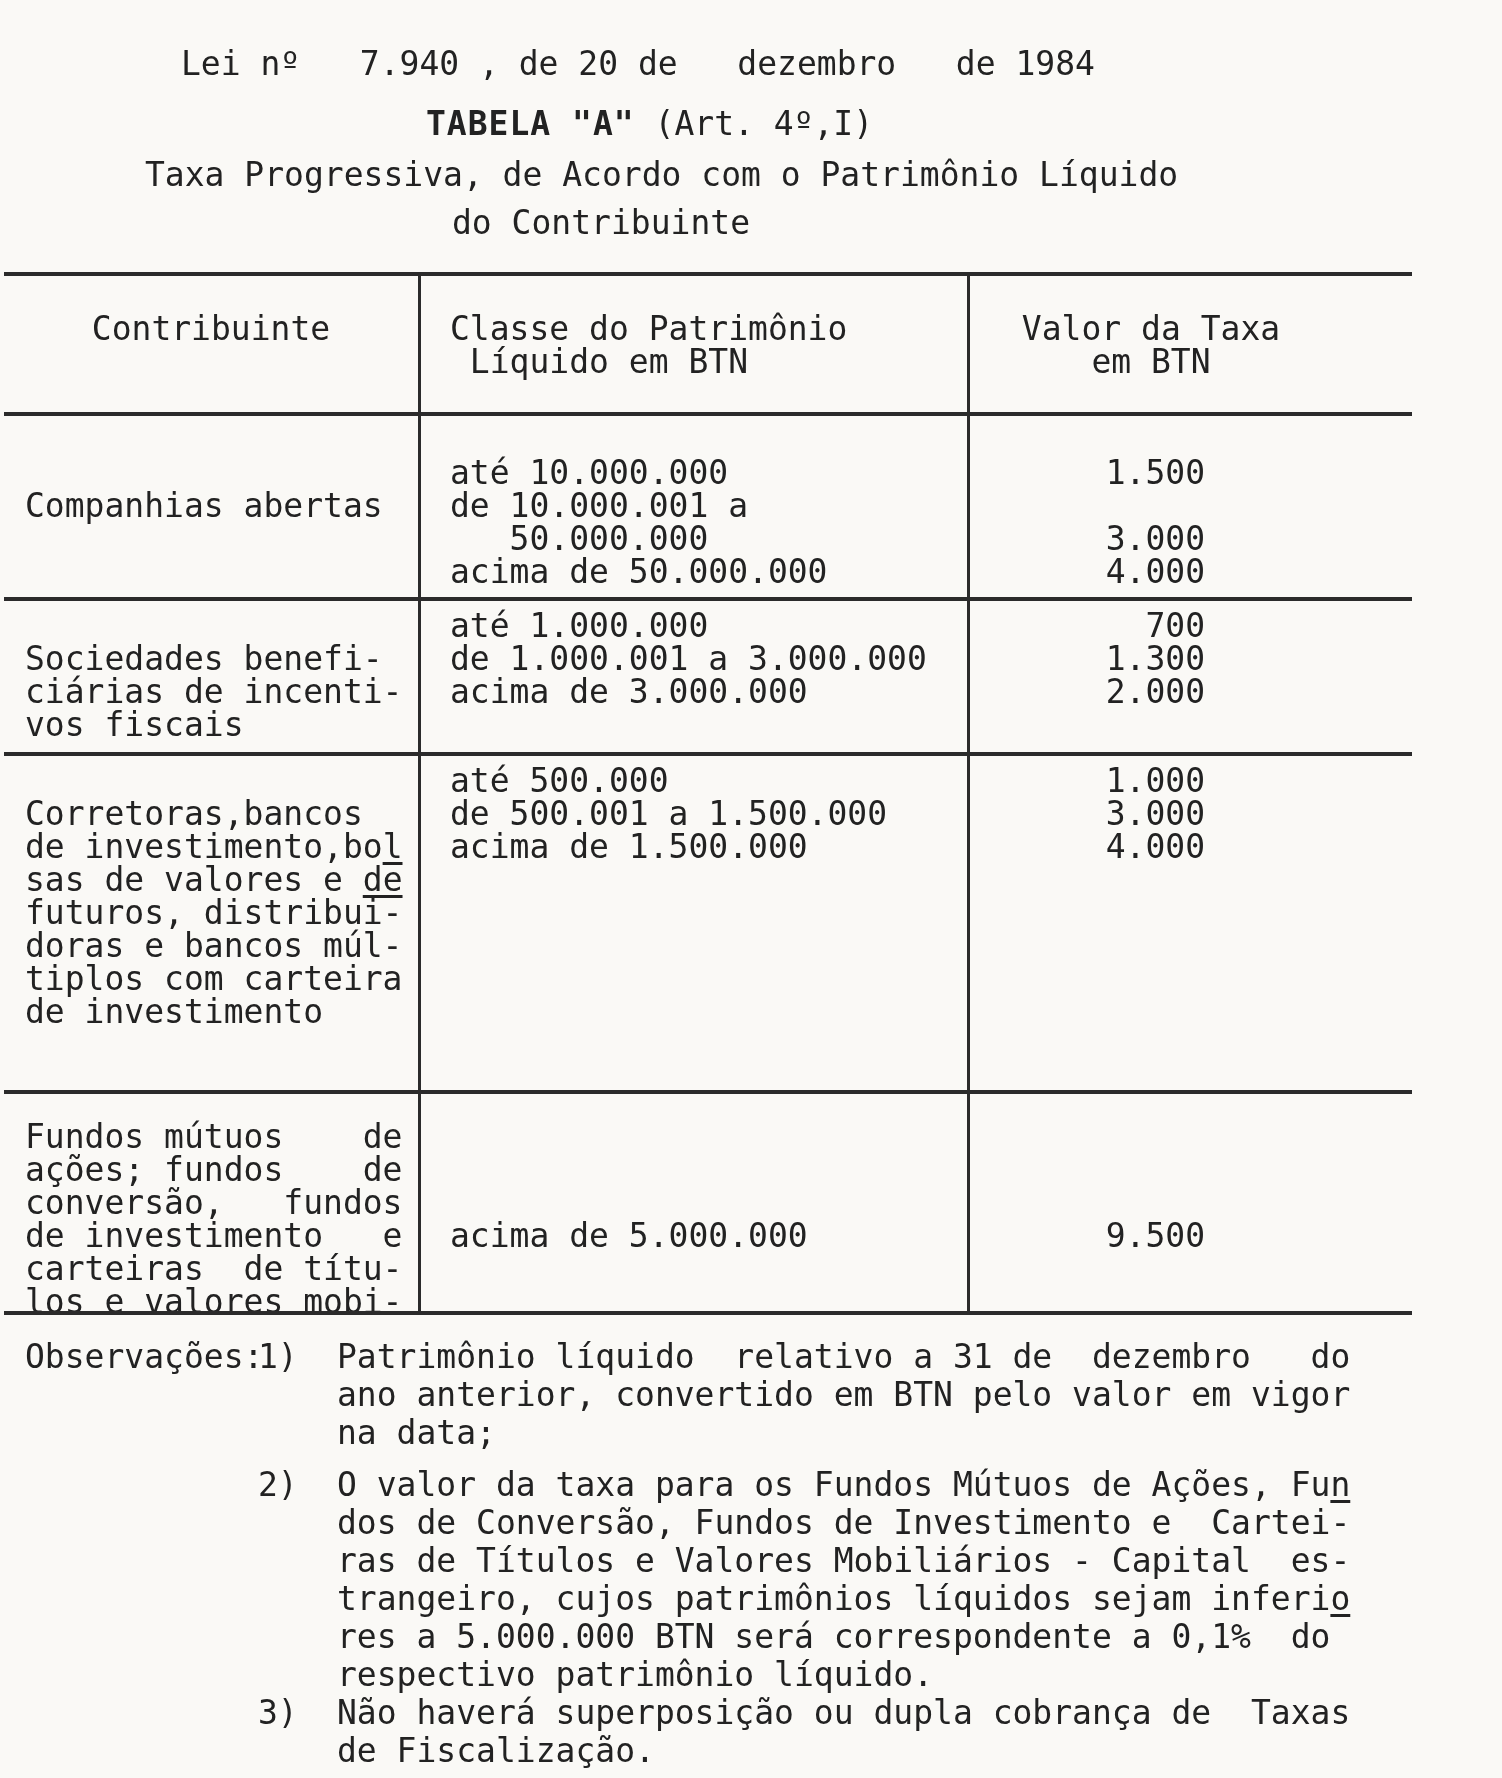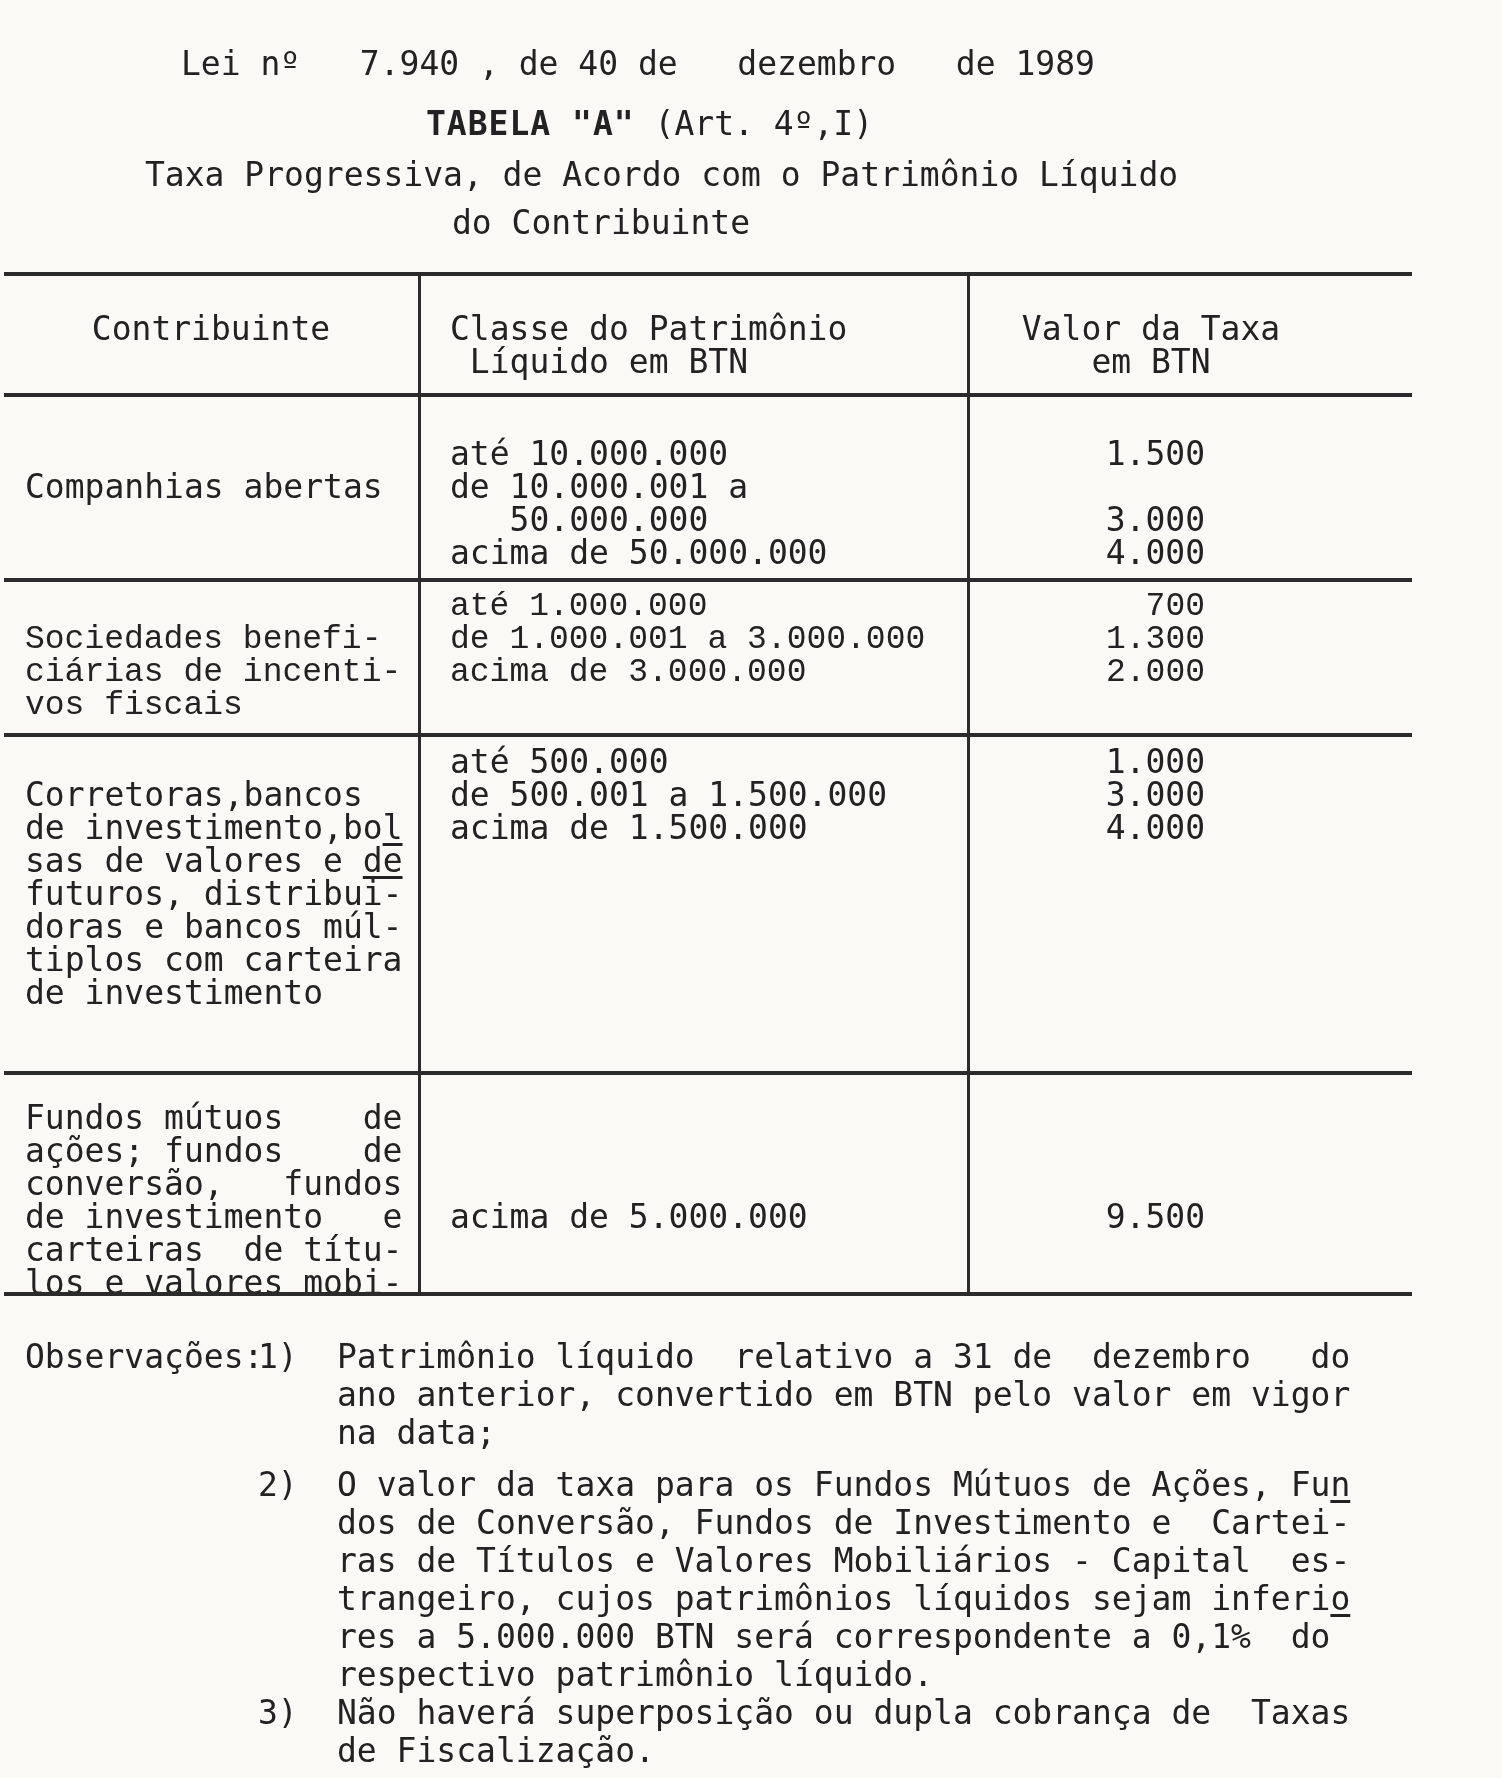--- a/index.html
+++ b/index.html
@@ -26,21 +26,21 @@
   #subtitle-2{left:452px;top:203px;}
 
   
   #tbl{
     position:absolute;left:4px;top:272px;width:1408px;
     border-top:4px solid var(--rule);
     border-bottom:4px solid var(--rule);
   }
   .trow{display:grid;grid-template-columns:414px 552px 442px;box-sizing:border-box;border-bottom:4px solid var(--rule);}
   .trow:last-child{border-bottom:none;}
-  .r0{height:121px;} .r1{height:185px;} .r2{height:155px;font-family:Liberation Mono, monospace;} .r3{height:338px;} .r4{height:217px;}
+  .r0{height:140px;} .r1{height:185px;} .r2{height:155px;} .r3{height:338px;} .r4{height:217px;}
   .cell{box-sizing:border-box;overflow:hidden;}
   .c1{border-left:3px solid var(--rule);border-right:3px solid var(--rule);}
   .ln{height:33px;line-height:33px;white-space:pre;}
   
   .c0{padding-left:21px;}
   .c1{padding-left:29px;}
   .c2{text-align:right;padding-right:207px;}
   
   .r0 .cell{padding-top:36px;}
   .r1 .cell{padding-top:40px;}
@@ -55,21 +55,21 @@
   #obs-label{left:25px;top:1338px;line-height:38px;}
   .obs-num{width:72px;line-height:38px;}
   .obs-lines .ln{height:38px;line-height:38px;}
   .obs-i0{top:1338px;} .obs-i1{top:1466px;} .obs-i2{top:1694px;}
   .obs-num.abs{left:258px;}
   .obs-lines.abs{left:337px;}
 </style>
 </head>
 <body>
 
-<div class="abs" id="law-line">Lei nº   7.940 , de 40 de   dezembro   de 1989</div>
+<div class="abs" id="law-line">Lei nº   7.940 , de 20 de   dezembro   de 1984</div>
 <div class="abs" id="title-line"><b>TABELA "A"</b><span> (Art. 4º,I)</span></div>
 <div class="abs" id="subtitle-1">Taxa Progressiva, de Acordo com o Patrimônio Líquido</div>
 <div class="abs" id="subtitle-2">do Contribuinte</div>
 
 <div id="tbl">
     <div class="trow r0">
       <div class="cell c0">
         <div class="ln">Contribuinte</div>
       </div>
       <div class="cell c1">

